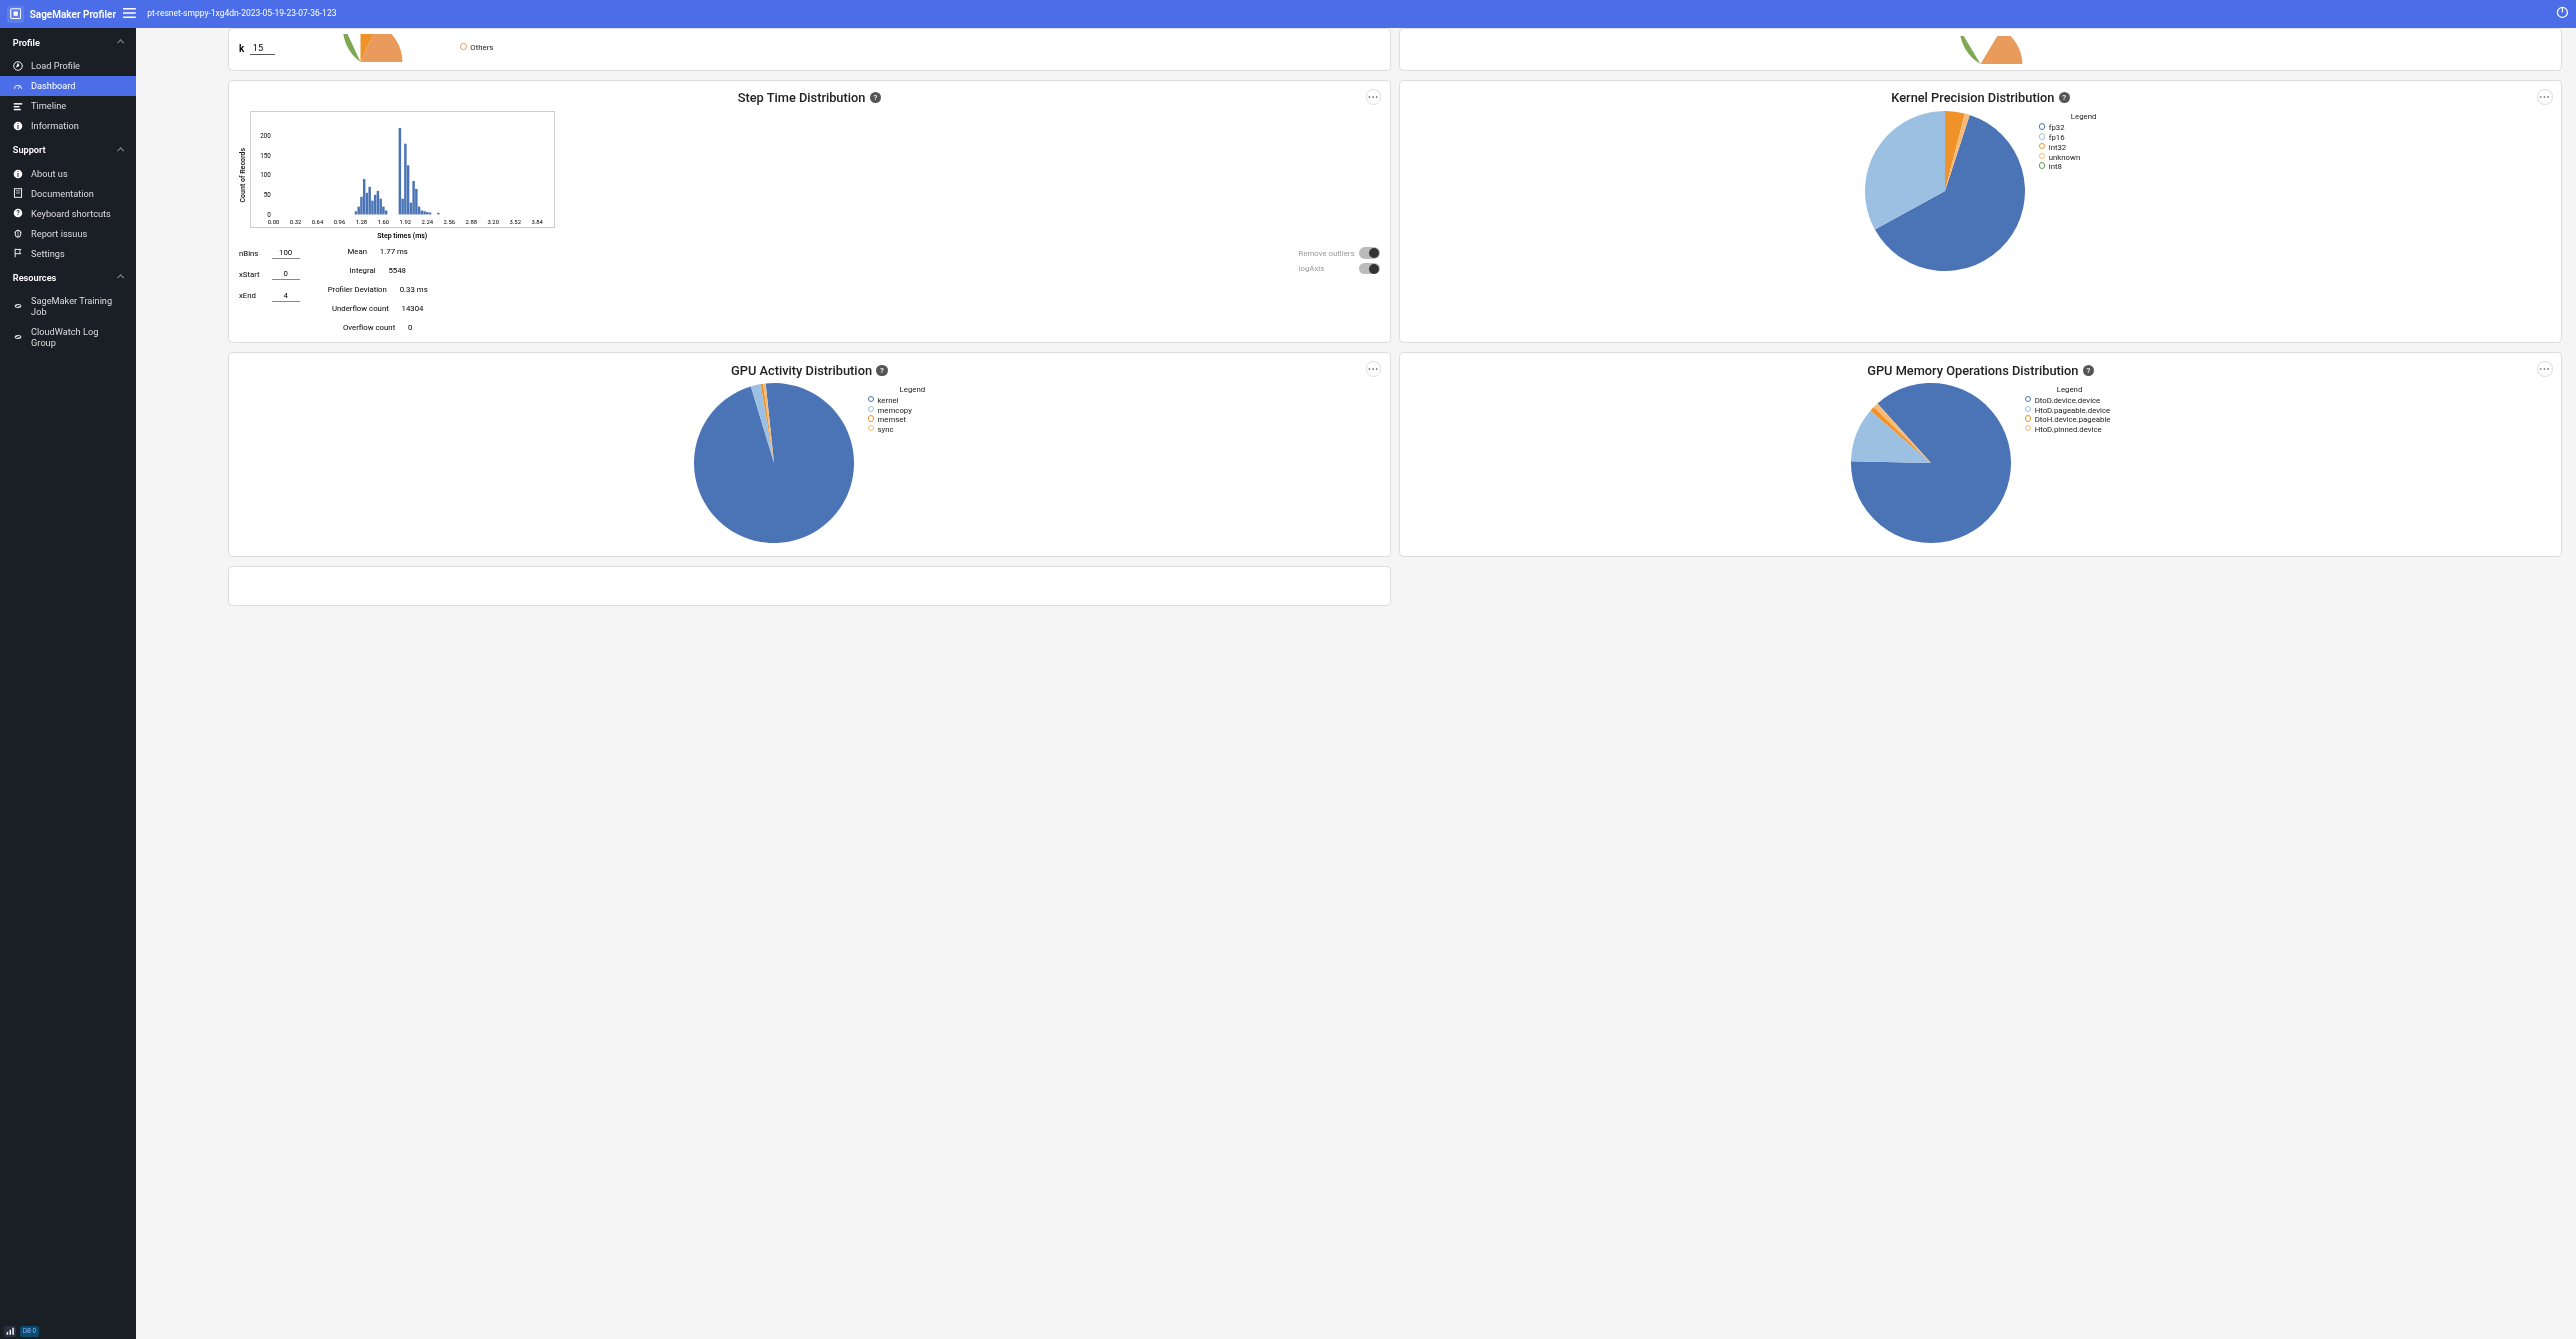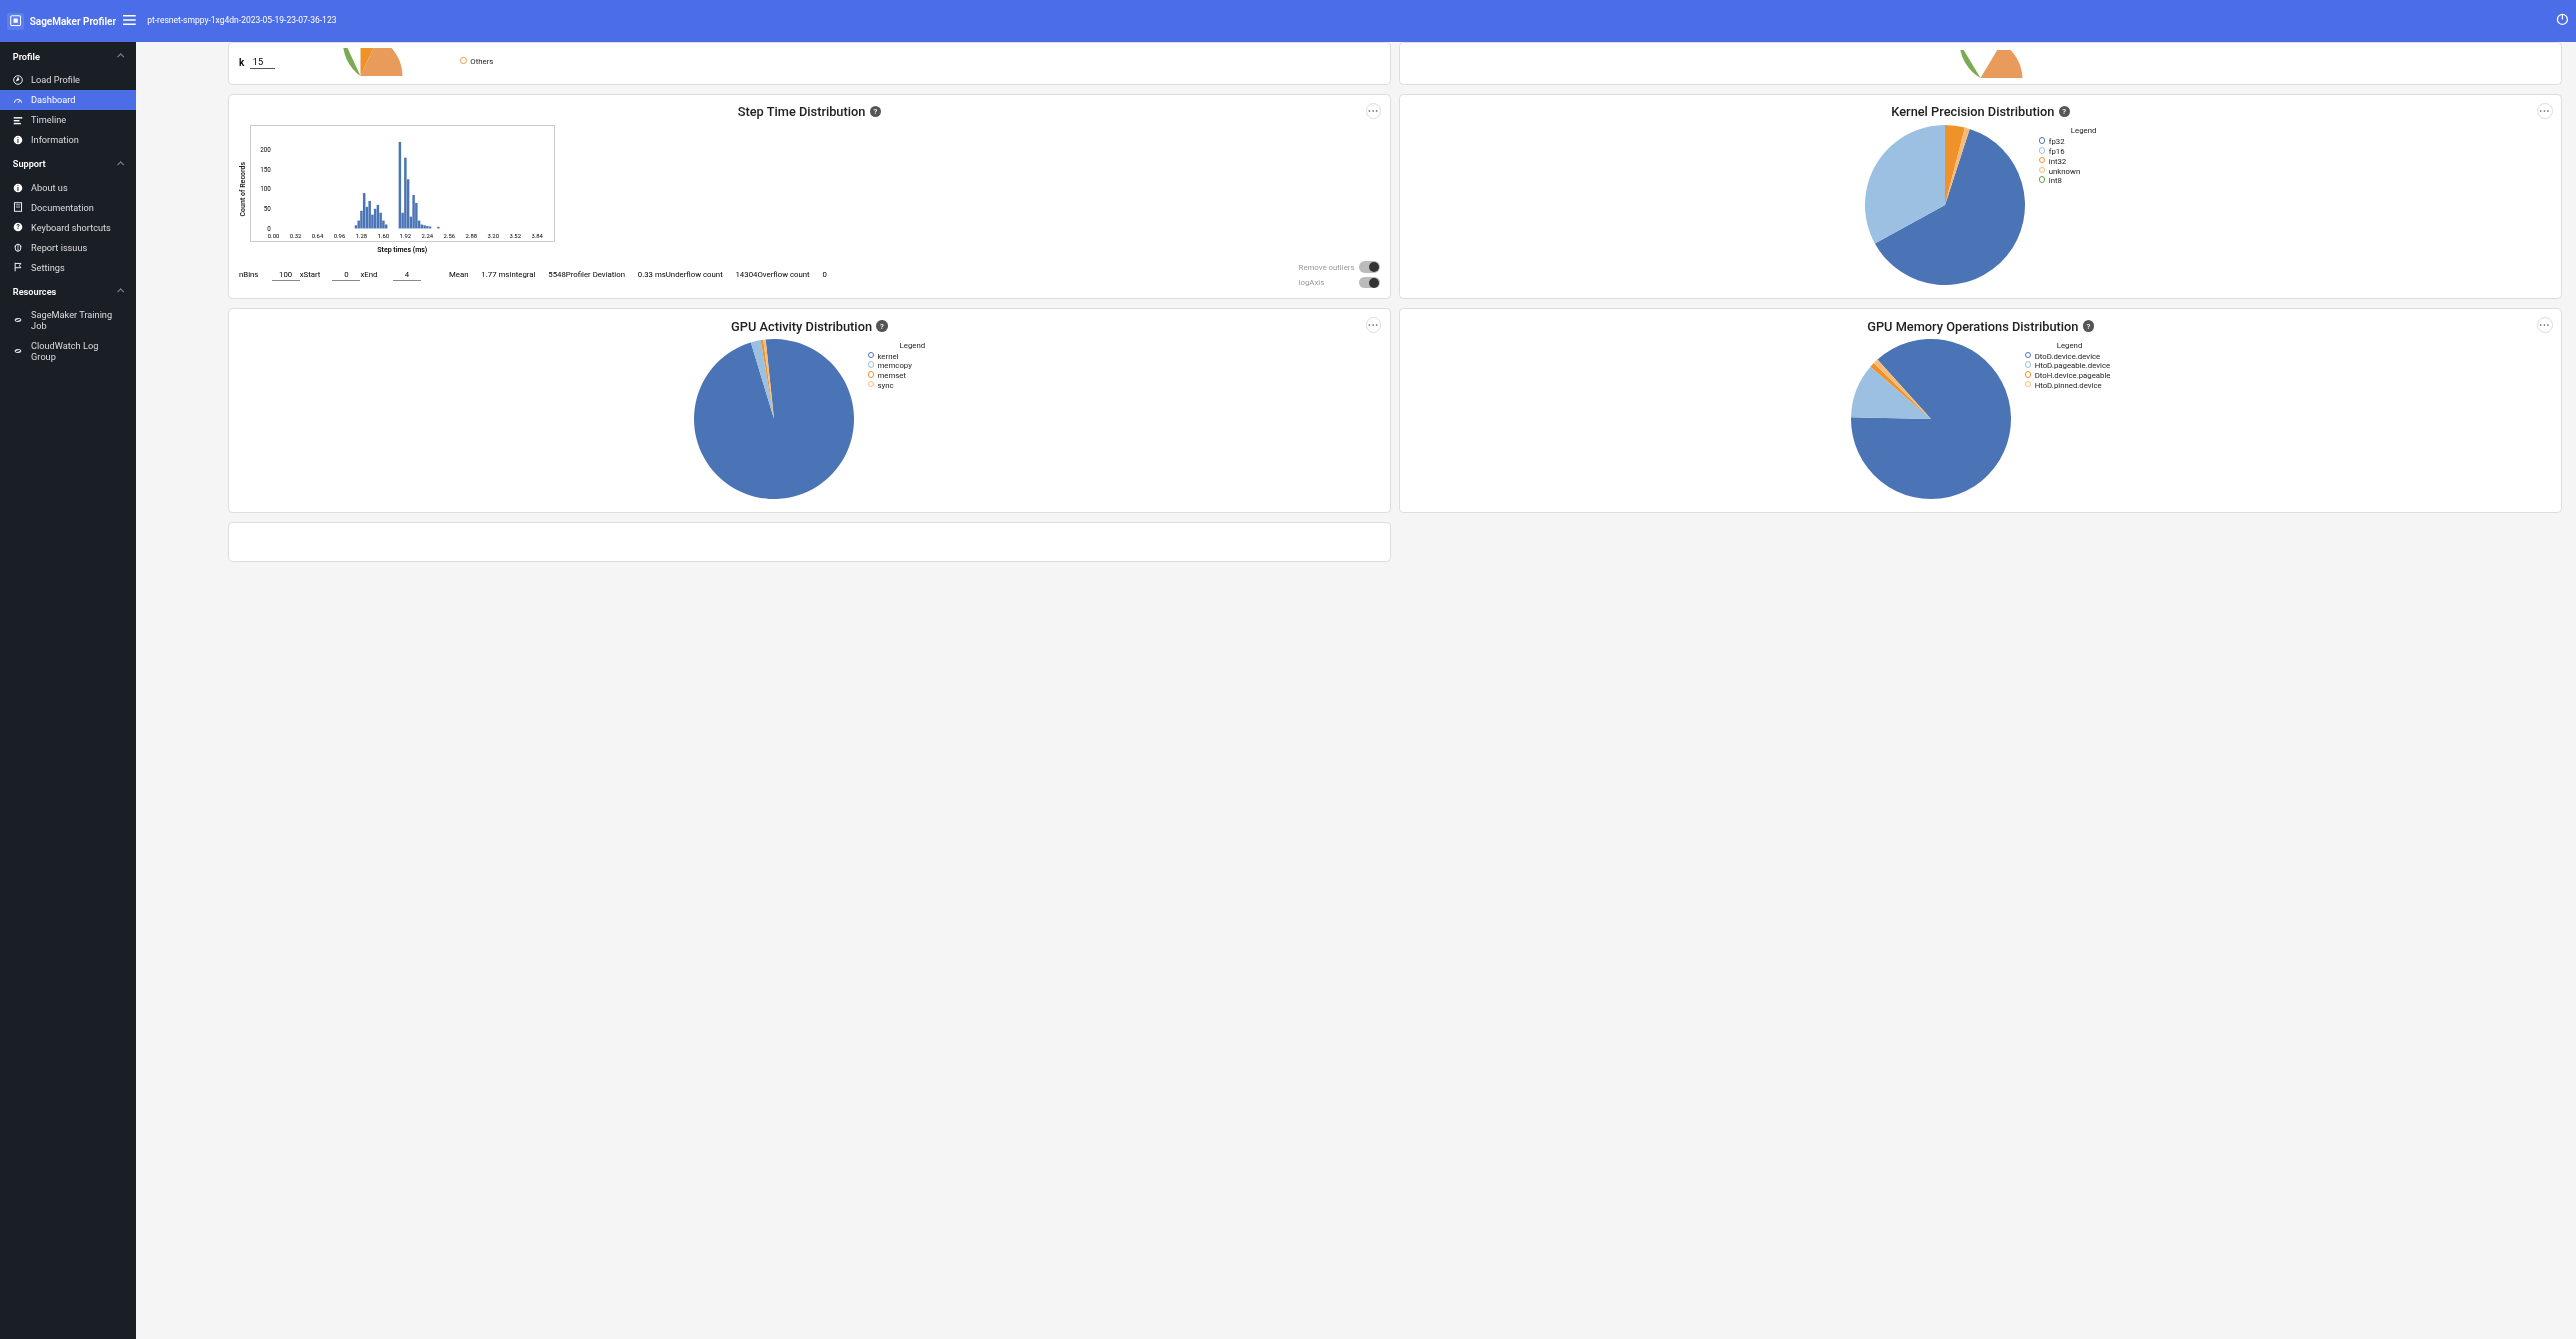--- a/index.html
+++ b/index.html
@@ -1,17 +1,17 @@
 <!DOCTYPE html>
 <html style="font-size:11.3px"><head>
 <meta charset="utf-8">
 <style>
 * { margin: 0; padding: 0; box-sizing: border-box; font-family: -apple-system, BlinkMacSystemFont, "Segoe UI", Roboto, Arial, sans-serif; }
 body { background: #f5f5f5; overflow: hidden; }
-.header { height: 42px; background: #4b6ee8; display: flex; align-items: center; padding: 0 7px; color: #fff; }
+.header { height: 28px; background: #4b6ee8; display: flex; align-items: center; padding: 0 7px; color: #fff; }
 .header-logo { width: 17px; height: 17px; background: #5b7ef0; border-radius: 2.8px; display: flex; align-items: center; justify-content: center; margin-right: 5.7px; }
 .header-title { font-weight: 600; font-size: 10px; margin-right: 7px; }
 .header-menu { cursor: pointer; margin-right: 11.3px; }
 .header-job { font-size: 8.5px; line-height: 9.2px; }
 .header-spacer { flex: 1; }
 .header-power { cursor: pointer; }
 .layout { display: flex; height: calc(100vh - 25.5px); }
 .sidebar { width: 136px; background: #1a1f26; color: #ccc; display: flex; flex-direction: column; font-size: 9.2px; }
 .sidebar-section { padding: 8.5px 12.8px; font-weight: 600; color: #fff; display: flex; align-items: center; justify-content: space-between; cursor: pointer; }
 .sidebar-item { padding: 4.3px 12.8px; display: flex; align-items: center; gap: 7px; cursor: pointer; color: #ddd; }
@@ -30,21 +30,21 @@
 .pie-wrap { flex-shrink: 0; }
 .legend { font-size: 7.8px; color: #222; margin-left: 14px; margin-top: 1.4px; }
 .legend-title { font-weight: 400; margin-bottom: 2.1px; padding-left: 32px; }
 .legend-item { display: flex; gap: 3.5px; margin-bottom: 0.7px; cursor: pointer; }
 .legend-dot { width: 6.4px; height: 6.4px; border-radius: 50%; border: 1.1px solid; background: transparent; flex-shrink: 0; }
 .histo-area { display: flex; align-items: flex-start; }
 .histo-ylabel { writing-mode: vertical-rl; transform: rotate(180deg); font-size: 7px; font-weight: 600; color: #222; margin-right: 2.8px; align-self: center; }
 .histo-svg { border: 0.7px solid #ccc; }
 .histo-xlabel { text-align: center; font-size: 7px; font-weight: 600; margin-top: 1.4px; }
 .histo-controls { display: flex; gap: 28px; margin-top: 7px; font-size: 7.8px; }
-.ctrl-col { display: flex; flex-direction: row; gap: 0; }
+.ctrl-col { display: flex; flex-direction: column; gap: 10px; }
 .ctrl-row { display: flex; align-items: center; gap: 5.7px; }
 .ctrl-label { min-width: 27px; }
 .ctrl-input { width: 28px; border: none; border-bottom: 0.7px solid #888; text-align: center; font-size: 7.8px; padding: 0.7px 0; }
 .stats-col .ctrl-row { justify-content: center; gap: 12.8px; }
 .toggles { margin-left: auto; display: flex; flex-direction: column; gap: 4.3px; font-size: 7.8px; }
 .toggle-row { display: flex; align-items: center; justify-content: space-between; gap: 4.3px; }
 .toggle { width: 21px; height: 11.3px; background: #bbb; border-radius: 7px; position: relative; cursor: pointer; }
 .toggle::after { content: ''; position: absolute; width: 10px; height: 10px; background: #333; border-radius: 50%; top: 0.7px; right: 0.7px; }
 .k-input { display: flex; align-items: center; gap: 5.7px; font-size: 10px; font-weight: 600; }
 .k-input input { width: 25.5px; border: none; border-bottom: 0.7px solid #555; font-size: 9.2px; padding: 1.4px 2.8px; }

